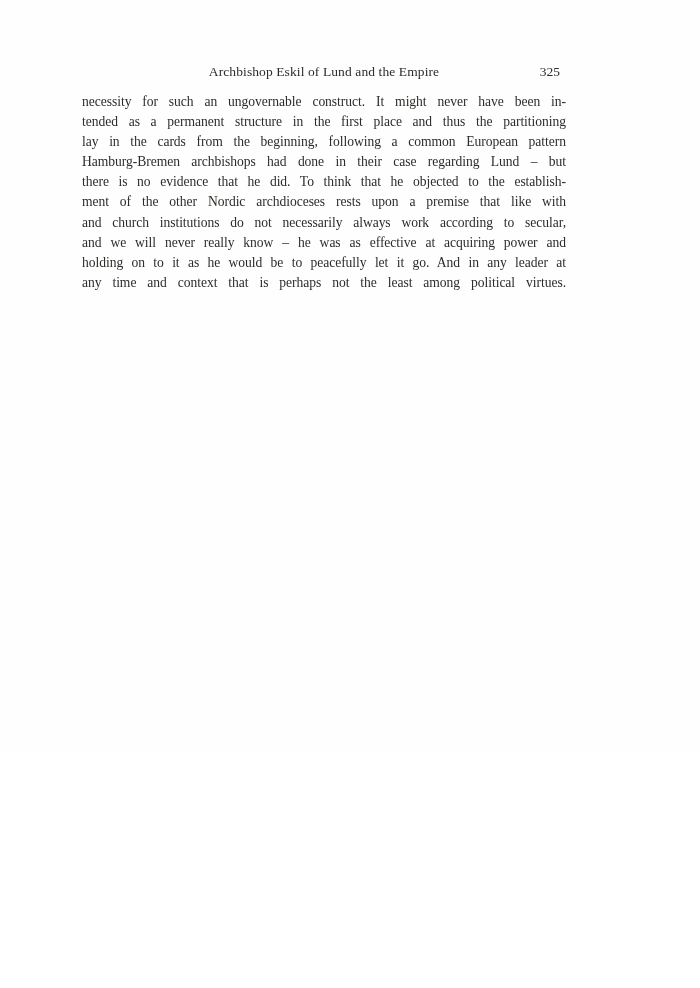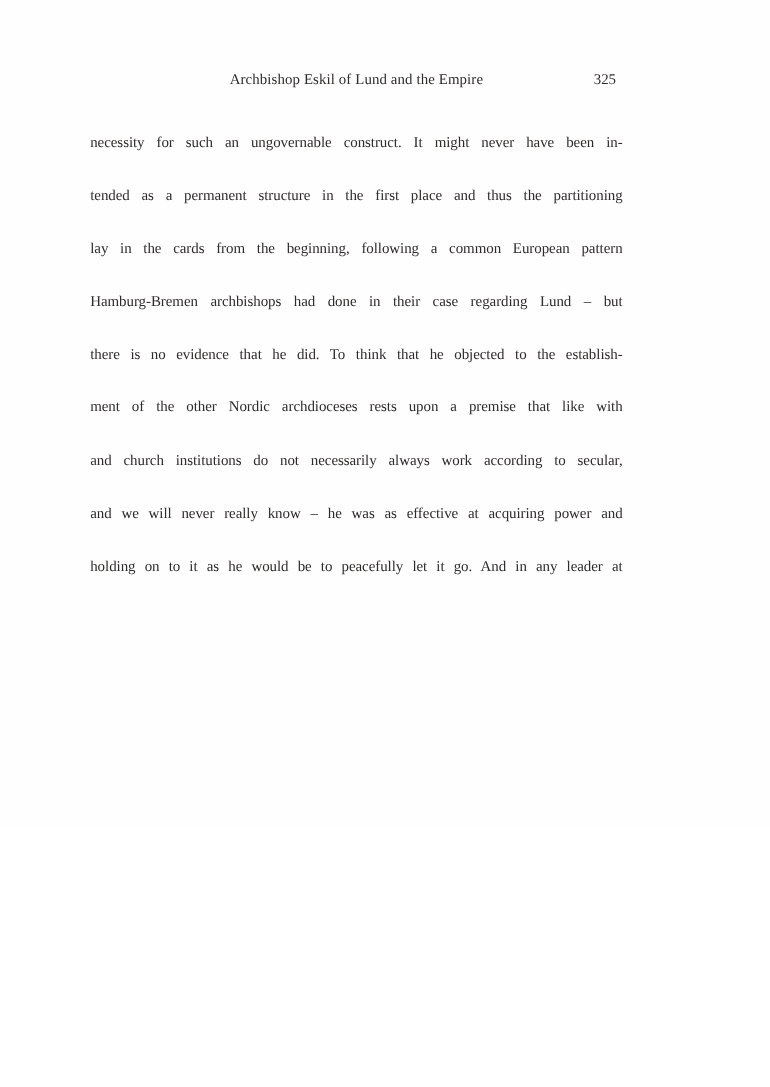--- a/index.html
+++ b/index.html
@@ -44,21 +44,20 @@
     font-size: 13.6px;
     letter-spacing: -0.05px;
   }
   .line {
     height: 20.1px;
     line-height: 20.1px;
     text-align: justify;
     text-align-last: justify;
     overflow: hidden;
     white-space: normal;
-    margin-top: 28px;
   }
 </style>
 </head>
 <body>
 
 <div class="page">
 
   <div class="runhead">
     <div class="runhead-title">Archbishop Eskil of Lund and the Empire</div>
     <div class="page-number">325</div>
@@ -67,15 +66,16 @@
   <div class="paragraph">
     <div class="line">necessity for such an ungovernable construct. It might never have been in-</div>
     <div class="line">tended as a permanent structure in the first place and thus the partitioning</div>
     <div class="line">lay in the cards from the beginning, following a common European pattern</div>
     <div class="line">Hamburg-Bremen archbishops had done in their case regarding Lund – but</div>
     <div class="line">there is no evidence that he did. To think that he objected to the establish-</div>
     <div class="line">ment of the other Nordic archdioceses rests upon a premise that like with</div>
     <div class="line">and church institutions do not necessarily always work according to secular,</div>
     <div class="line">and we will never really know – he was as effective at acquiring power and</div>
     <div class="line">holding on to it as he would be to peacefully let it go. And in any leader at</div>
+    <div class="line">any time and context that is perhaps not the least among political virtues.</div>
   </div>
 
 </div>
 
 </body></html>

